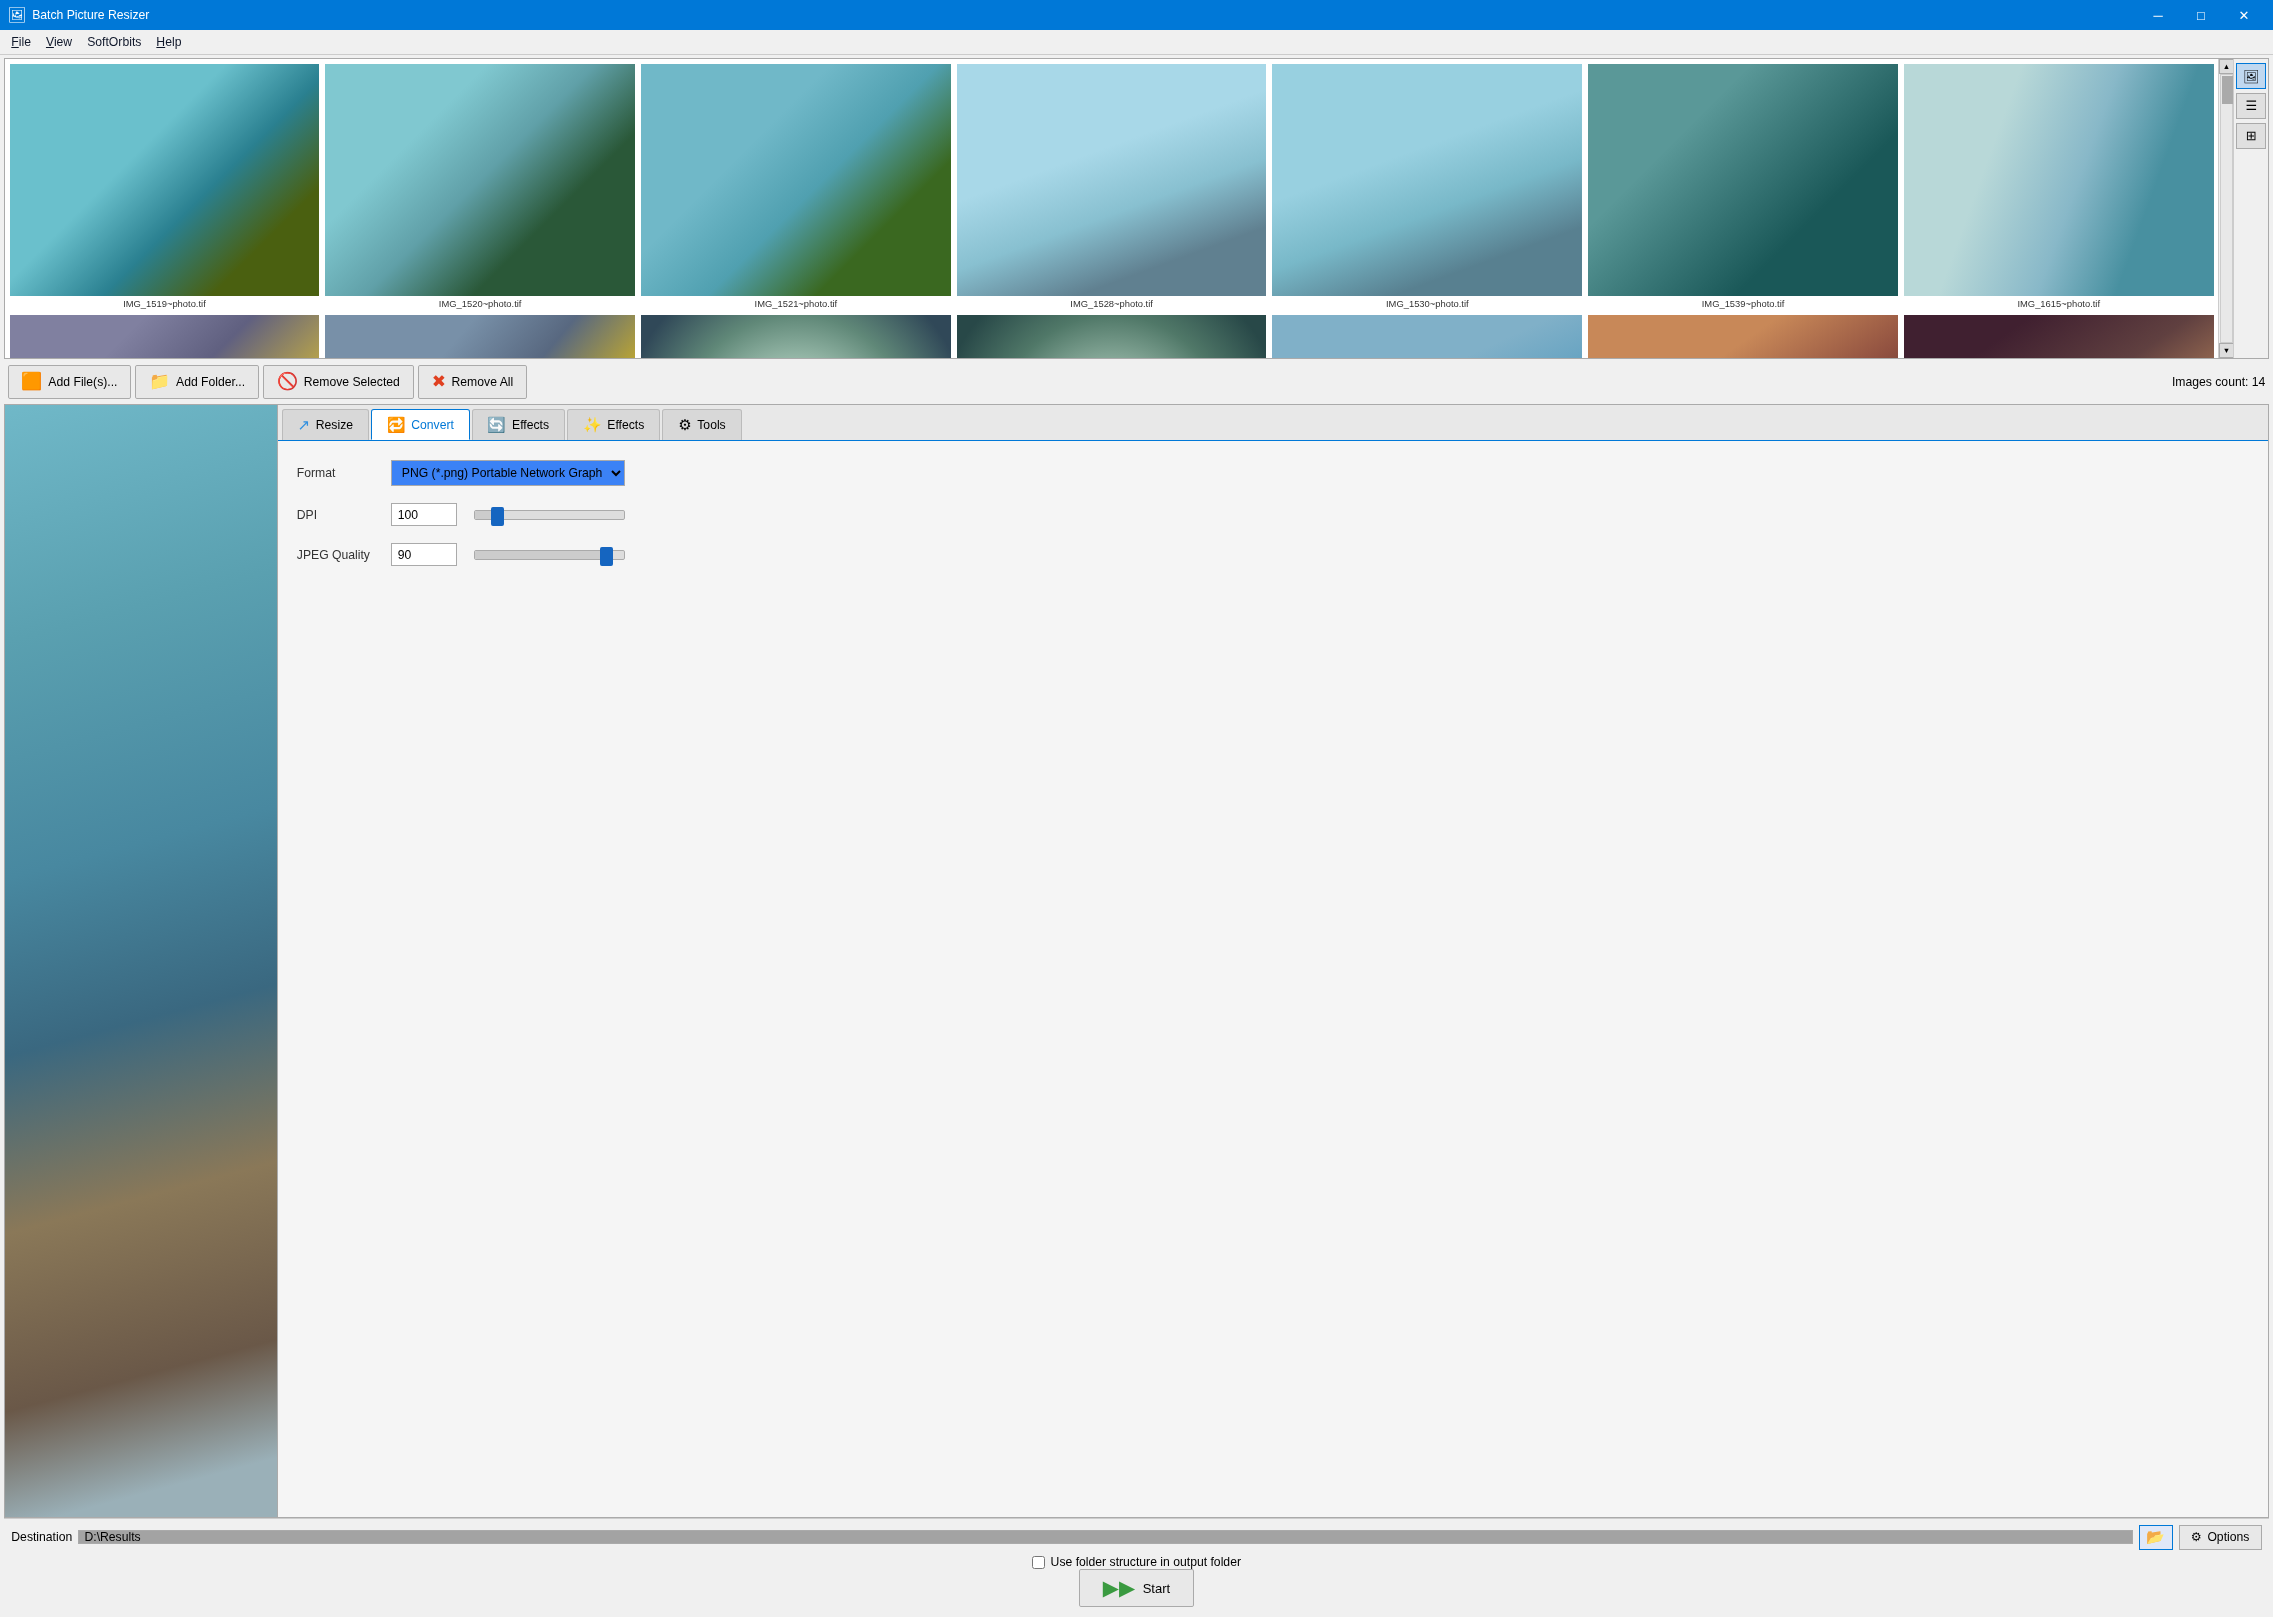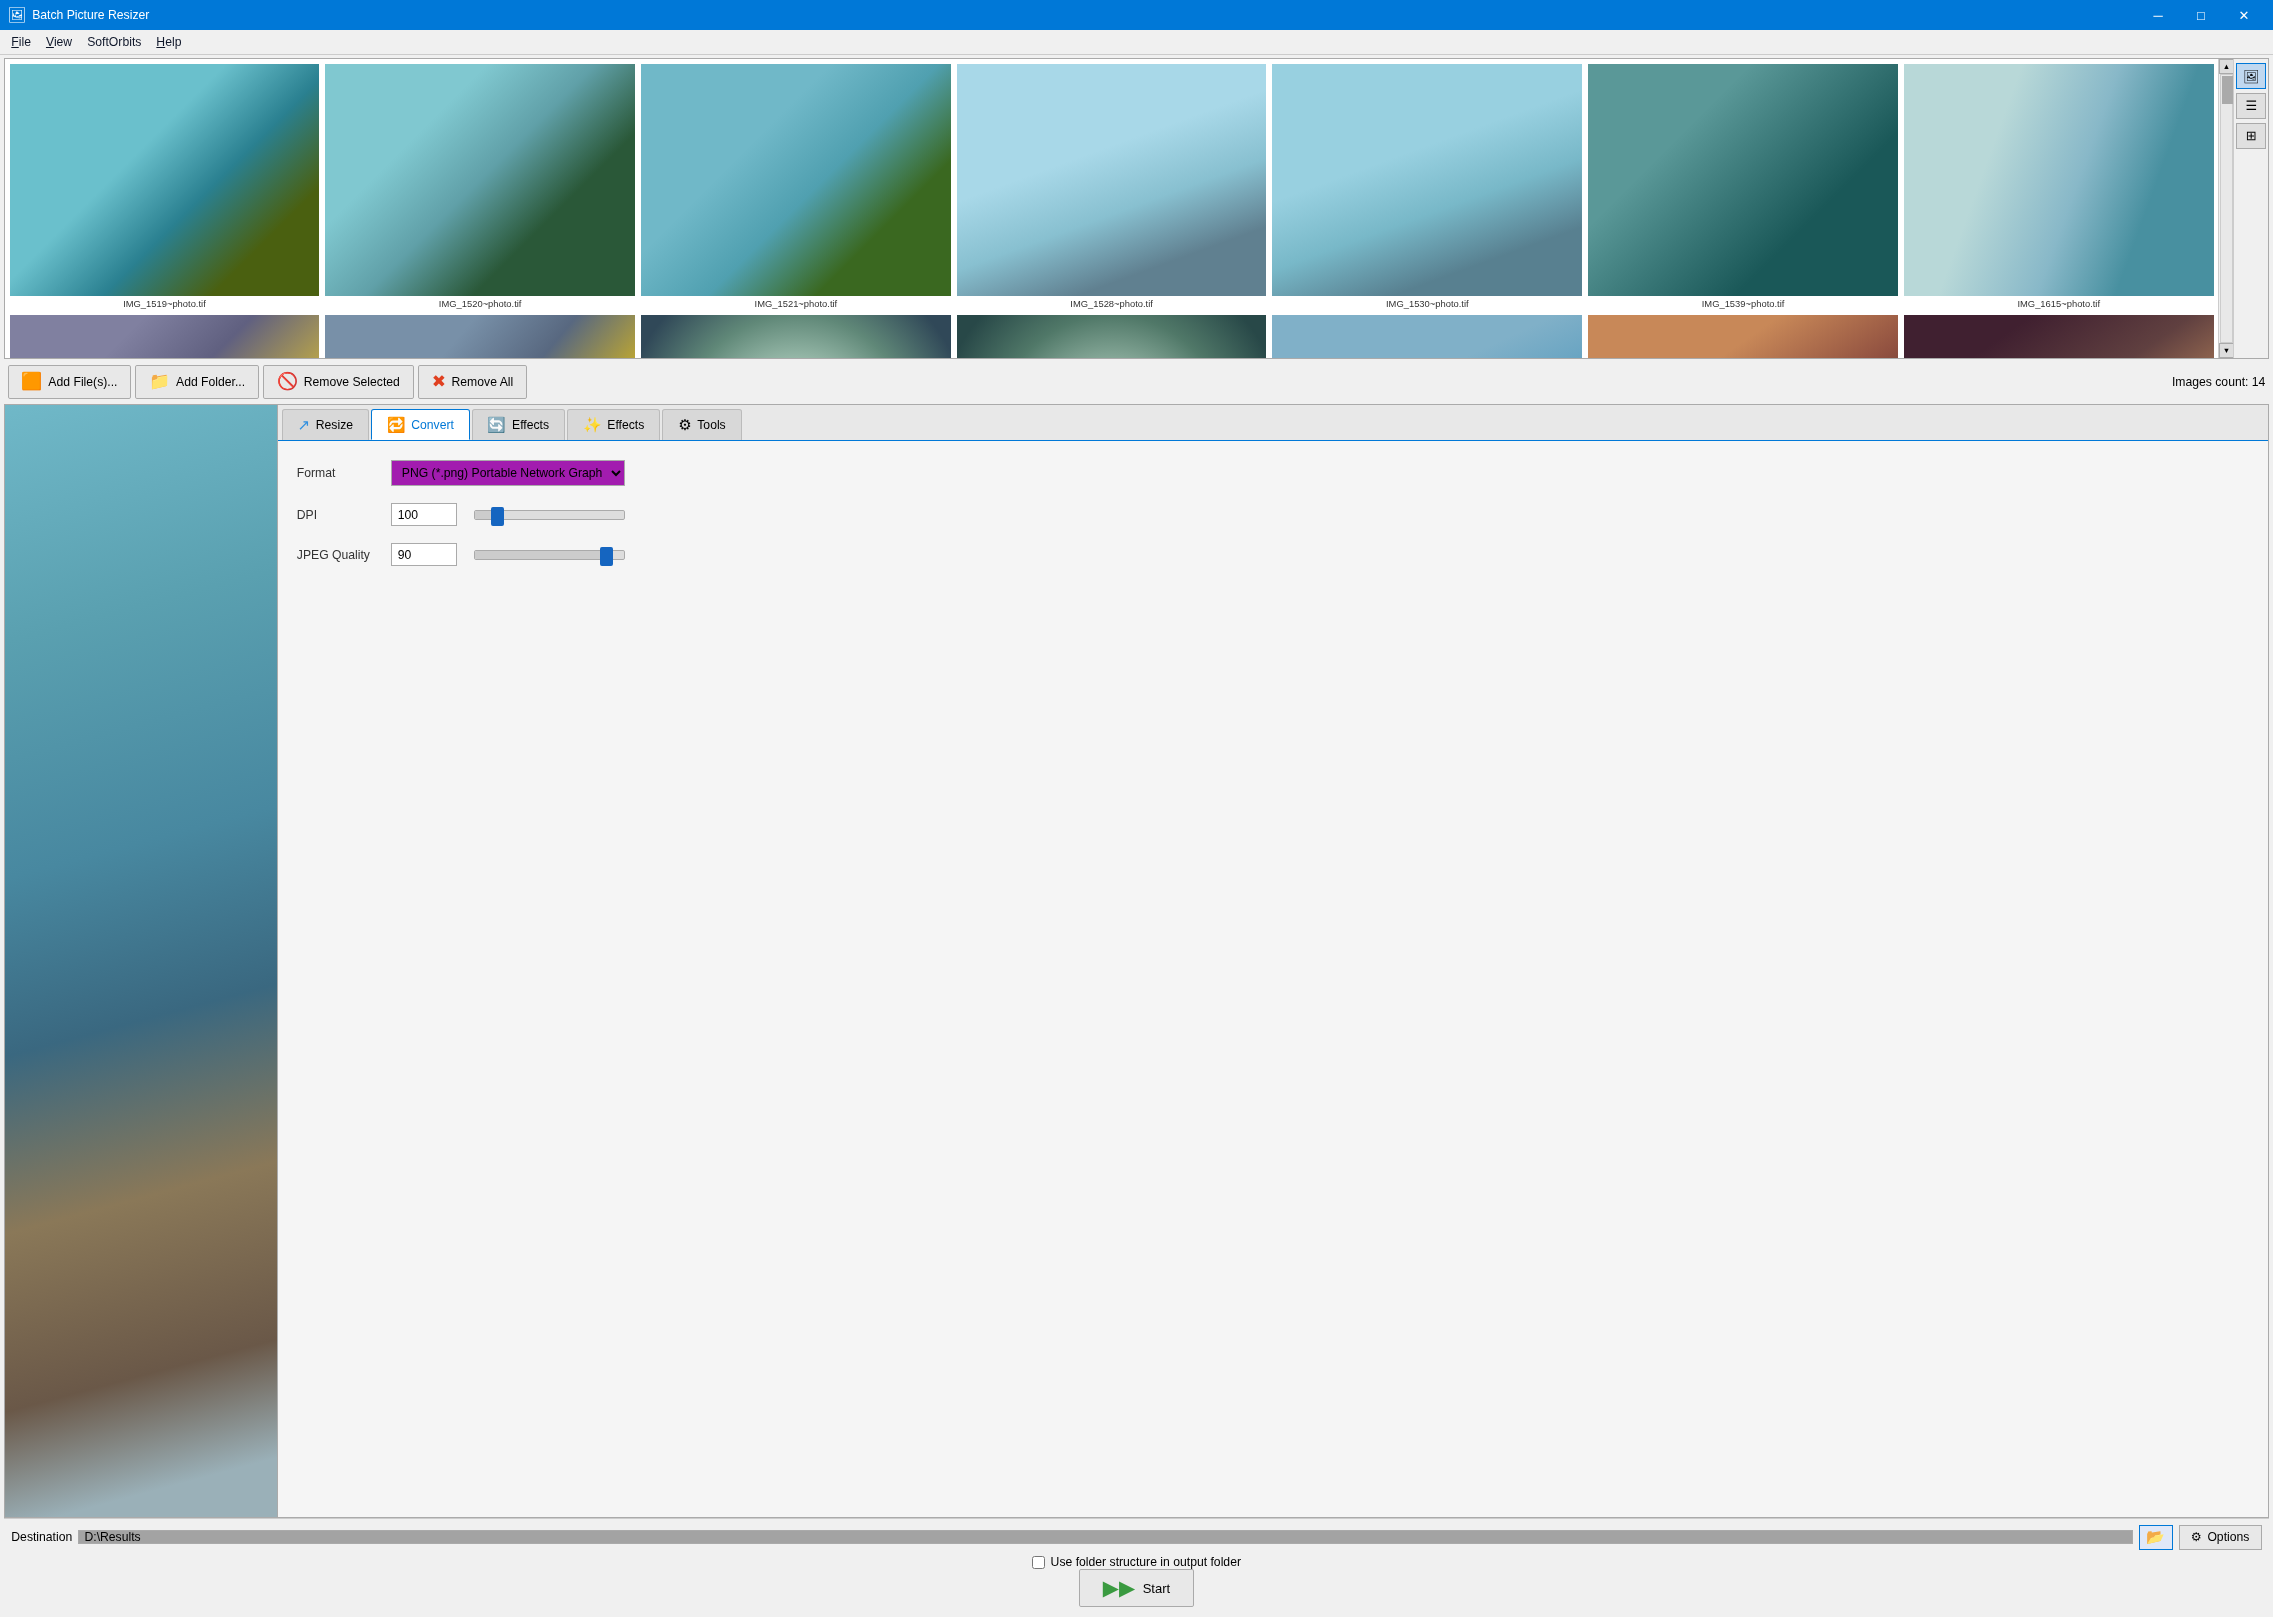--- a/index.html
+++ b/index.html
@@ -239,21 +239,21 @@
       border: 0.9px solid #aaa;
       padding: 1.9px 5.6px;
       font-size: 12.2px;
       background: white;
     }
     .form-select {
       height: 26px;
       border: 0.9px solid #aaa;
       padding: 1.9px 5.6px;
       font-size: 12.2px;
-      background: #a21caf;
+      background: #3b82f6;
       min-width: 226px;
     }
 
     
     .slider-track {
       position: relative;
       width: 151px;
       height: 9.4px;
       background: #ddd;
       border: 0.9px solid #aaa;

